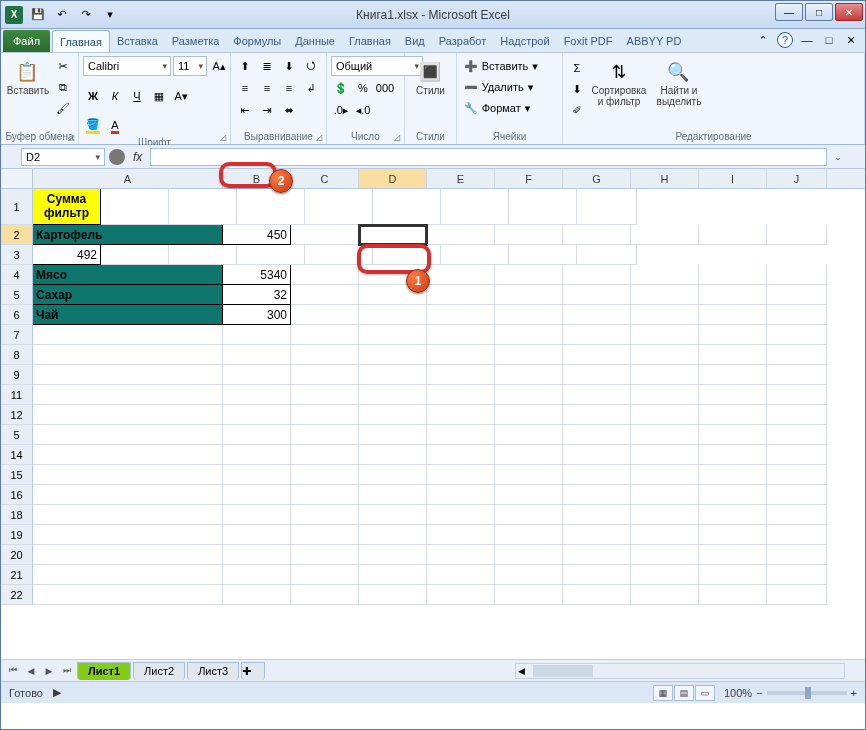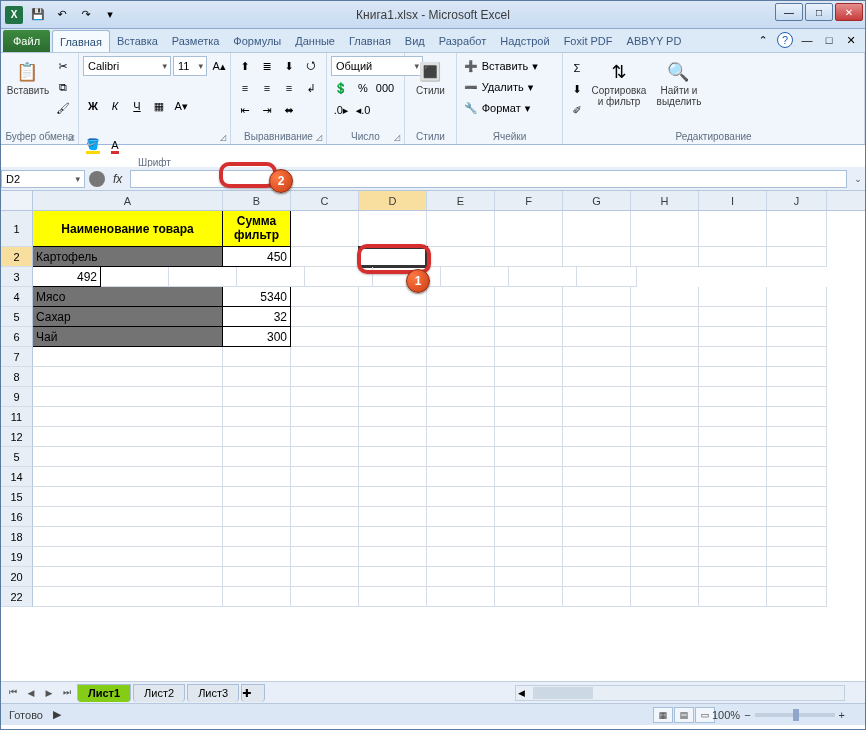--- a/index.html
+++ b/index.html
@@ -33,21 +33,21 @@
   .big-lbl { font-size: 10px; color: #3b3b3b; text-align: center; line-height: 1.05; }
   .mini-col { display: flex; flex-direction: column; gap: 1px; }
   .mini-btn { width: 20px; height: 20px; display: flex; align-items: center; justify-content: center; font-size: 11px; cursor: pointer; border-radius: 2px; }
   .combo { height: 20px; border: 1px solid #a9bed7; background: #fff; font-size: 11px; padding: 0 16px 0 4px; display: flex; align-items: center; position: relative; }
   .combo::after { content: "▾"; position: absolute; right: 3px; font-size: 9px; color: #555; }
   .row { display: flex; gap: 2px; }
   .cell-row-btn { height: 20px; padding: 0 3px; display: flex; align-items: center; gap: 4px; font-size: 11px; cursor: pointer; border-radius: 2px; white-space: nowrap; }
   .dlaunch { position: absolute; right: 1px; bottom: 1px; width: 12px; height: 12px; font-size: 8px; color: #5f6f83; display: flex; align-items: center; justify-content: center; cursor: pointer; }
 
   
-  .fbar { height: 24px; background: #e8eff8; border-bottom: 1px solid #b6c8de; display: flex; align-items: center; padding: 0 0; gap: 4px; position: relative; margin-top: 22px; }
+  .fbar { height: 24px; background: #e8eff8; border-bottom: 1px solid #b6c8de; display: flex; align-items: center; padding: 0 20px; gap: 4px; position: relative; }
   .name-box { width: 84px; height: 18px; border: 1px solid #a9bed7; background: #fff; font-size: 11px; padding: 0 4px; display: flex; align-items: center; justify-content: space-between; }
   .name-box .dd { font-size: 9px; color: #555; }
   .fb-bullet { width: 16px; height: 16px; border-radius: 50%; background: #777; }
   .fx-btn { font-size: 12px; font-style: italic; color: #333; padding: 0 4px; cursor: pointer; }
   .formula-input { flex: 1; height: 18px; border: 1px solid #a9bed7; background: #fff; font-size: 11px; padding: 0 4px; }
   .fbar-expand { width: 14px; text-align: center; font-size: 9px; color: #555; cursor: pointer; }
 
   
   .annot-ring { position: absolute; border: 4px solid #d62f2f; border-radius: 10px; pointer-events: none; box-shadow: 0 1px 2px rgba(0,0,0,.25); }
   .annot-badge { position: absolute; width: 24px; height: 24px; background: radial-gradient(circle at 30% 30%, #ff7a44, #c83b13); border: 1px solid #8f2a0e; border-radius: 50%; color: #fff; font-size: 12px; font-weight: bold; display: flex; align-items: center; justify-content: center; box-shadow: 0 1px 2px rgba(0,0,0,.5); }
@@ -62,36 +62,36 @@
   .grid-wrap { position: relative; height: 470px; overflow: hidden; background: #fff; }
   .grid { position: absolute; inset: 0; }
   .grow { display: flex; height: 20px; }
   .grow.hdr { height: 36px; }
   .rowhdr { width: 32px; border-right: 1px solid #b6c8de; border-bottom: 1px solid #d4dce7; background: #e8eef6; display: flex; align-items: center; justify-content: center; font-size: 11px; }
   .rowhdr.sel { background: #f8dfa0; }
   .cell { border-right: 1px solid #d4dce7; border-bottom: 1px solid #d4dce7; font-size: 12px; padding: 0 3px; display: flex; align-items: center; overflow: hidden; white-space: nowrap; }
   .cell.center { justify-content: center; text-align: center; }
   .cell.right { justify-content: flex-end; }
   .cell.yellow { background: #ffff00; font-weight: bold; border-right: 1px solid #000; border-bottom: 1px solid #000; }
-  .cell.green { background: #737373; border-right: 1px solid #000; border-bottom: 1px solid #000; }
+  .cell.green { background: #0f766e; border-right: 1px solid #000; border-bottom: 1px solid #000; font-weight: bold; }
   .cell.databorder { border-right: 1px solid #000; border-bottom: 1px solid #000; }
   .cell.sel { outline: 3px solid #333; outline-offset: -2px; }
 
   
   .sheet-tabs { height: 22px; background: #e8eff8; border-top: 1px solid #c1cfde; display: flex; align-items: center; padding: 0 4px; gap: 2px; position: relative; }
   .nav-btn { width: 16px; height: 16px; display: flex; align-items: center; justify-content: center; font-size: 9px; color: #555; cursor: pointer; }
   .stab { height: 18px; padding: 0 10px; background: #e1e7ef; border: 1px solid #a9bed7; border-bottom: none; border-radius: 0 0 4px 4px; font-size: 11px; display: flex; align-items: center; cursor: pointer; }
   .stab.active { background: #84cc16; font-weight: bold; }
   .hscroll { position: absolute; right: 20px; width: 330px; height: 16px; background: #e8eef6; border: 1px solid #c1cfde; display: flex; align-items: center; }
   .hscroll .thumb { width: 60px; height: 12px; background: #cdd8e5; margin-left: 6px; }
 
   .statusbar { height: 22px; background: #dbe7f5; border-top: 1px solid #b6c8de; display: flex; align-items: center; padding: 0 8px; font-size: 11px; color: #3b3b3b; position: relative; }
   .view-btns { position: absolute; right: 150px; display: flex; gap: 1px; }
   .vbtn { width: 20px; height: 16px; border: 1px solid #a9bed7; background: #f1f6fc; font-size: 9px; display: flex; align-items: center; justify-content: center; cursor: pointer; }
-  .zoom { position: absolute; right: 20px; display: flex; align-items: center; gap: 4px; }
+  .zoom { position: absolute; right: 8px; display: flex; align-items: center; gap: 4px; }
   .zoom-track { width: 80px; height: 4px; background: #c1cfde; position: relative; }
   .zoom-thumb { position: absolute; left: 38px; top: -4px; width: 6px; height: 12px; background: #8fa7c8; }
 
   
   .cA { width: 190px; } .cB { width: 68px; } .cC { width: 68px; }
   .cD { width: 68px; } .cE { width: 68px; } .cF { width: 68px; }
   .cG { width: 68px; } .cH { width: 68px; } .cI { width: 68px; } .cJ { width: 60px; }
 </style>
 </head>
 <body>
@@ -146,21 +146,21 @@
         <div class="mini-btn">✂</div>
         <div class="mini-btn">⧉</div>
         <div class="mini-btn">🖌</div>
       </div>
     </div>
     <div class="rgroup-label">Буфер обмена</div>
     <div class="dlaunch">◿</div>
   </div>
 
   <div class="rgroup" style="width:152px">
-    <div class="rgroup-body" style="flex-direction:column;gap:20px;">
+    <div class="rgroup-body" style="flex-direction:column;gap:10px;">
       <div class="row">
         <div class="combo" style="width:88px">Calibri</div>
         <div class="combo" style="width:34px">11</div>
         <div class="mini-btn">A▴</div>
       </div>
       <div class="row">
         <div class="mini-btn" style="font-weight:bold">Ж</div>
         <div class="mini-btn" style="font-style:italic">К</div>
         <div class="mini-btn" style="text-decoration:underline">Ч</div>
         <div class="mini-btn">▦</div>
@@ -284,21 +284,20 @@
   <div class="colhdr cH">H</div>
   <div class="colhdr cI">I</div>
   <div class="colhdr cJ">J</div>
 </div>
 
 <div class="grid-wrap">
   <div class="grid">
 
     <div class="grow hdr">
       <div class="rowhdr">1</div>
-      <div class="cell cA yellow center">Наименование товара</div>
       <div class="cell cB yellow center" style="white-space:normal;line-height:1.1;">Сумма фильтр</div>
       <div class="cell cC"></div>
       <div class="cell cD"></div>
       <div class="cell cE"></div>
       <div class="cell cF"></div>
       <div class="cell cG"></div>
       <div class="cell cH"></div>
       <div class="cell cI"></div>
       <div class="cell cJ"></div>
     </div>
@@ -523,20 +522,33 @@
           <div class="cell cC"></div>
           <div class="cell cD"></div>
           <div class="cell cE"></div>
           <div class="cell cF"></div>
           <div class="cell cG"></div>
           <div class="cell cH"></div>
           <div class="cell cI"></div>
           <div class="cell cJ"></div>
         </div>
         <div class="grow">
+          <div class="rowhdr">21</div>
+          <div class="cell cA"></div>
+          <div class="cell cB"></div>
+          <div class="cell cC"></div>
+          <div class="cell cD"></div>
+          <div class="cell cE"></div>
+          <div class="cell cF"></div>
+          <div class="cell cG"></div>
+          <div class="cell cH"></div>
+          <div class="cell cI"></div>
+          <div class="cell cJ"></div>
+        </div>
+        <div class="grow">
           <div class="rowhdr">22</div>
           <div class="cell cA"></div>
           <div class="cell cB"></div>
           <div class="cell cC"></div>
           <div class="cell cD"></div>
           <div class="cell cE"></div>
           <div class="cell cF"></div>
           <div class="cell cG"></div>
           <div class="cell cH"></div>
           <div class="cell cI"></div>

